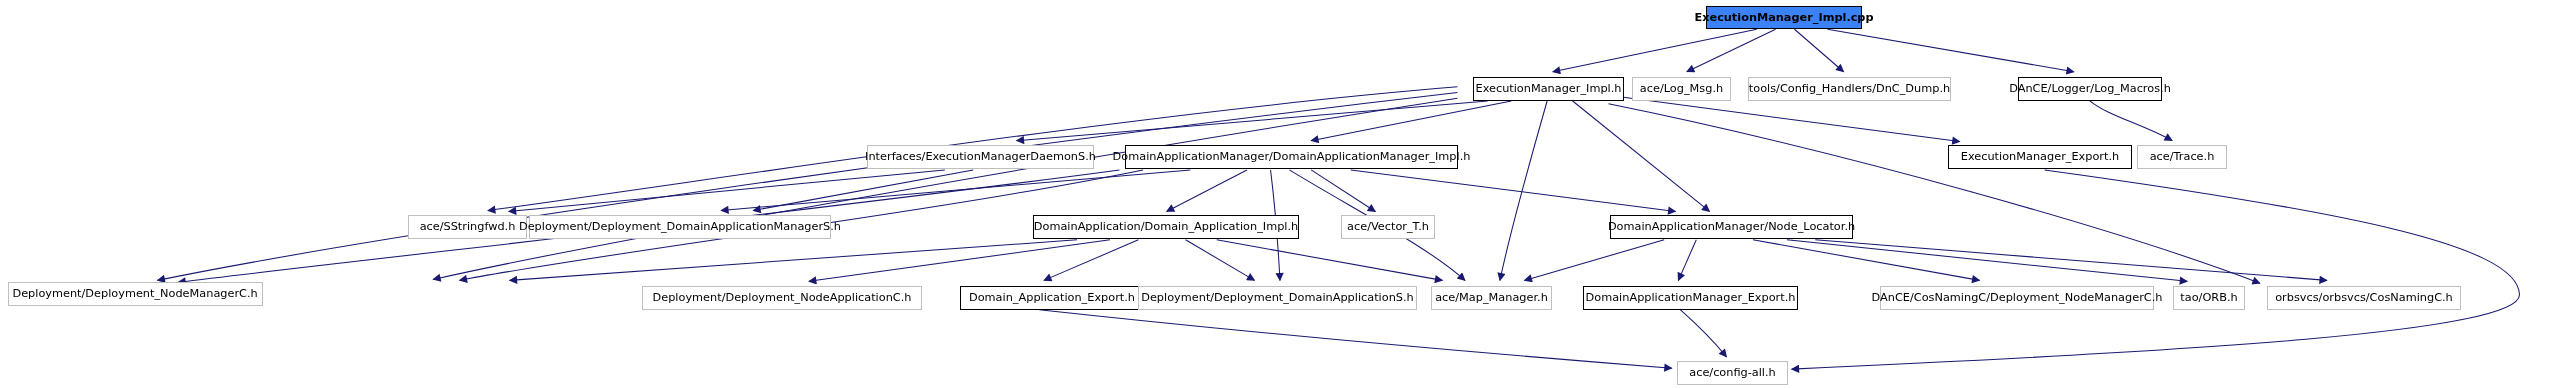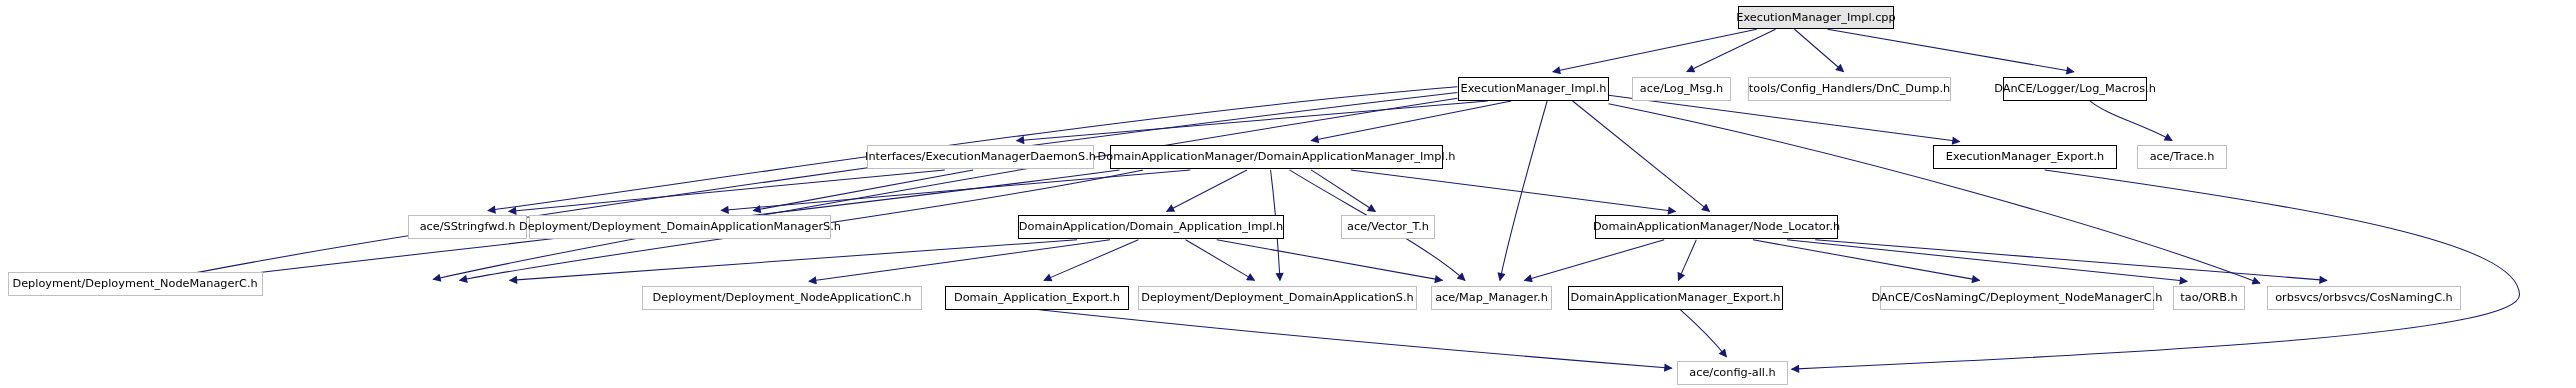--- a/index.html
+++ b/index.html
@@ -2,22 +2,22 @@
 <html style="font-size:15px"><head>
 <meta charset="utf-8">
 <style>
   html,body{margin:0;padding:0;background:#ffffff;}
   #graph{position:relative;width:2576px;height:388px;background:#ffffff;
          font-family:"DejaVu Sans","Liberation Sans",sans-serif;overflow:hidden;}
   #edges{position:absolute;left:0;top:0;width:2576px;height:388px;}
   .node{position:absolute;height:23.6px;box-sizing:border-box;background:#ffffff;
         border:0.9px solid #bfbfbf;display:flex;align-items:center;justify-content:center;
         font-size:11.3px;color:#000;white-space:nowrap;cursor:pointer;z-index:2;}
-  .node.doc{border:1.9px solid #000000;}
-  .node.root{border:1.4px solid #000000;background:#e5e5e5;font-weight:normal;margin-left:32px;}
+  .node.doc{border:1.9px solid #000000;margin-left:15px;}
+  .node.root{border:1.4px solid #000000;background:#3b82f6;font-weight:bold;}
   .edge{stroke:#191970;stroke-width:1.1;fill:none;}
 </style>
 </head>
 <body>
 
 <div id="graph">
 
   <svg id="edges" width="2576" height="388" viewBox="0 0 2727 411" xmlns="http://www.w3.org/2000/svg">
     <defs>
       <marker id="arrow" viewBox="0 0 10 10" refX="9" refY="5" markerWidth="11" markerHeight="8" orient="auto-start-reverse">
@@ -82,21 +82,21 @@
   <div class="node doc" style="left:1110px;top:145px;width:333px">DomainApplicationManager/DomainApplicationManager_Impl.h</div>
   <div class="node doc" style="left:1933px;top:145px;width:184px">ExecutionManager_Export.h</div>
   <div class="node" style="left:2137px;top:145px;width:90px">ace/Trace.h</div>
 
   <div class="node" style="left:408px;top:215px;width:119px">ace/SStringfwd.h</div>
   <div class="node" style="left:529px;top:215px;width:302px">Deployment/Deployment_DomainApplicationManagerS.h</div>
   <div class="node doc" style="left:1018px;top:215px;width:266px">DomainApplication/Domain_Application_Impl.h</div>
   <div class="node" style="left:1341px;top:215px;width:94px">ace/Vector_T.h</div>
   <div class="node doc" style="left:1595px;top:215px;width:243px">DomainApplicationManager/Node_Locator.h</div>
 
-  <div class="node" style="left:7.6px;top:272px;width:255px">Deployment/Deployment_NodeManagerC.h</div>
+  <div class="node" style="left:7.6px;top:282px;width:255px">Deployment/Deployment_NodeManagerC.h</div>
   <div class="node" style="left:642px;top:286px;width:280px">Deployment/Deployment_NodeApplicationC.h</div>
   <div class="node doc" style="left:945px;top:286px;width:184px">Domain_Application_Export.h</div>
   <div class="node" style="left:1138px;top:286px;width:279px">Deployment/Deployment_DomainApplicationS.h</div>
   <div class="node" style="left:1431px;top:286px;width:121px">ace/Map_Manager.h</div>
   <div class="node doc" style="left:1568px;top:286px;width:215px">DomainApplicationManager_Export.h</div>
   <div class="node" style="left:1880px;top:286px;width:274px">DAnCE/CosNamingC/Deployment_NodeManagerC.h</div>
   <div class="node" style="left:2173px;top:286px;width:72px">tao/ORB.h</div>
   <div class="node" style="left:2267px;top:286px;width:194px">orbsvcs/orbsvcs/CosNamingC.h</div>
 
   <div class="node" style="left:1677px;top:361px;width:111px">ace/config-all.h</div>

